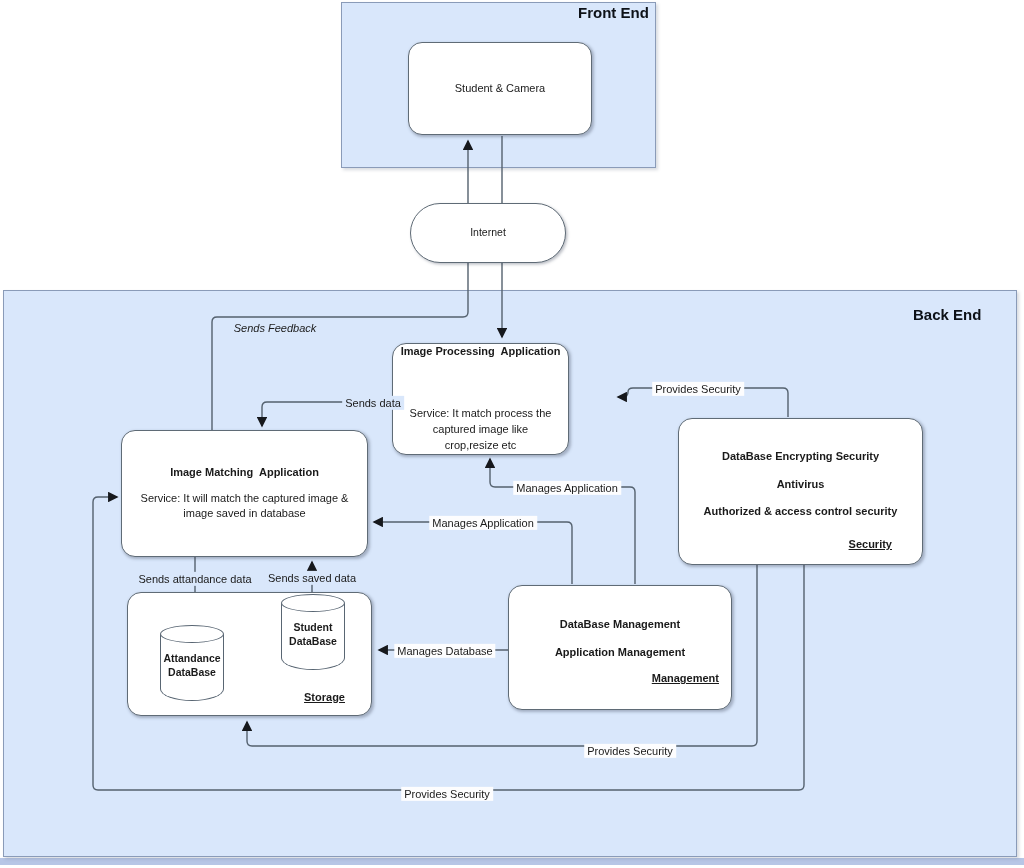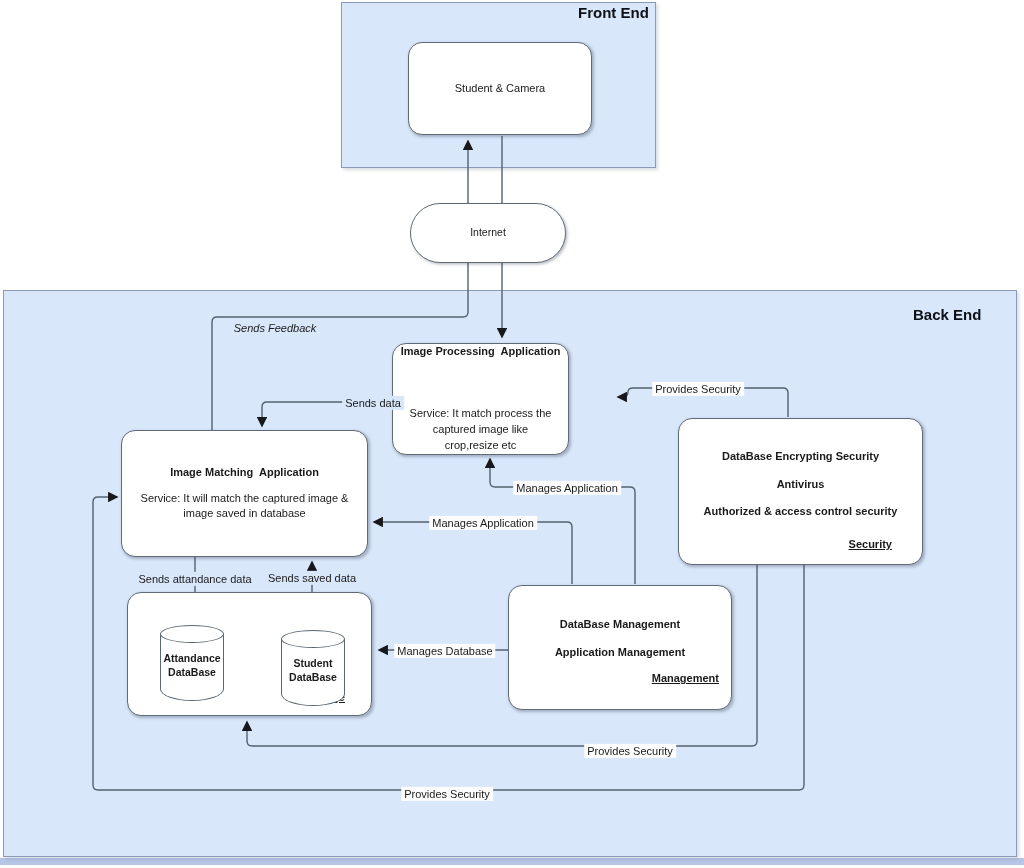--- a/index.html
+++ b/index.html
@@ -122,21 +122,21 @@
 
   <div class="cylinder" style="left:160px;top:625px;width:64px;height:76px;">
     <div class="cyl-top"></div>
     <div class="cyl-body"></div>
     <div class="cyl-label">
       <div>Attandance</div>
       <div>DataBase</div>
     </div>
   </div>
 
-  <div class="cylinder" style="left:281px;top:630px;width:64px;height:76px;">
+  <div class="cylinder" style="left:281px;top:594px;width:64px;height:76px;">
     <div class="cyl-top"></div>
     <div class="cyl-body"></div>
     <div class="cyl-label">
       <div>Student</div>
       <div>DataBase</div>
     </div>
   </div>
 
   <div class="edge-label lbl-blue" style="left:275px;top:328px;font-style:italic;">Sends Feedback</div>
   <div class="edge-label lbl-blue" style="left:373px;top:403px;">Sends data</div>

